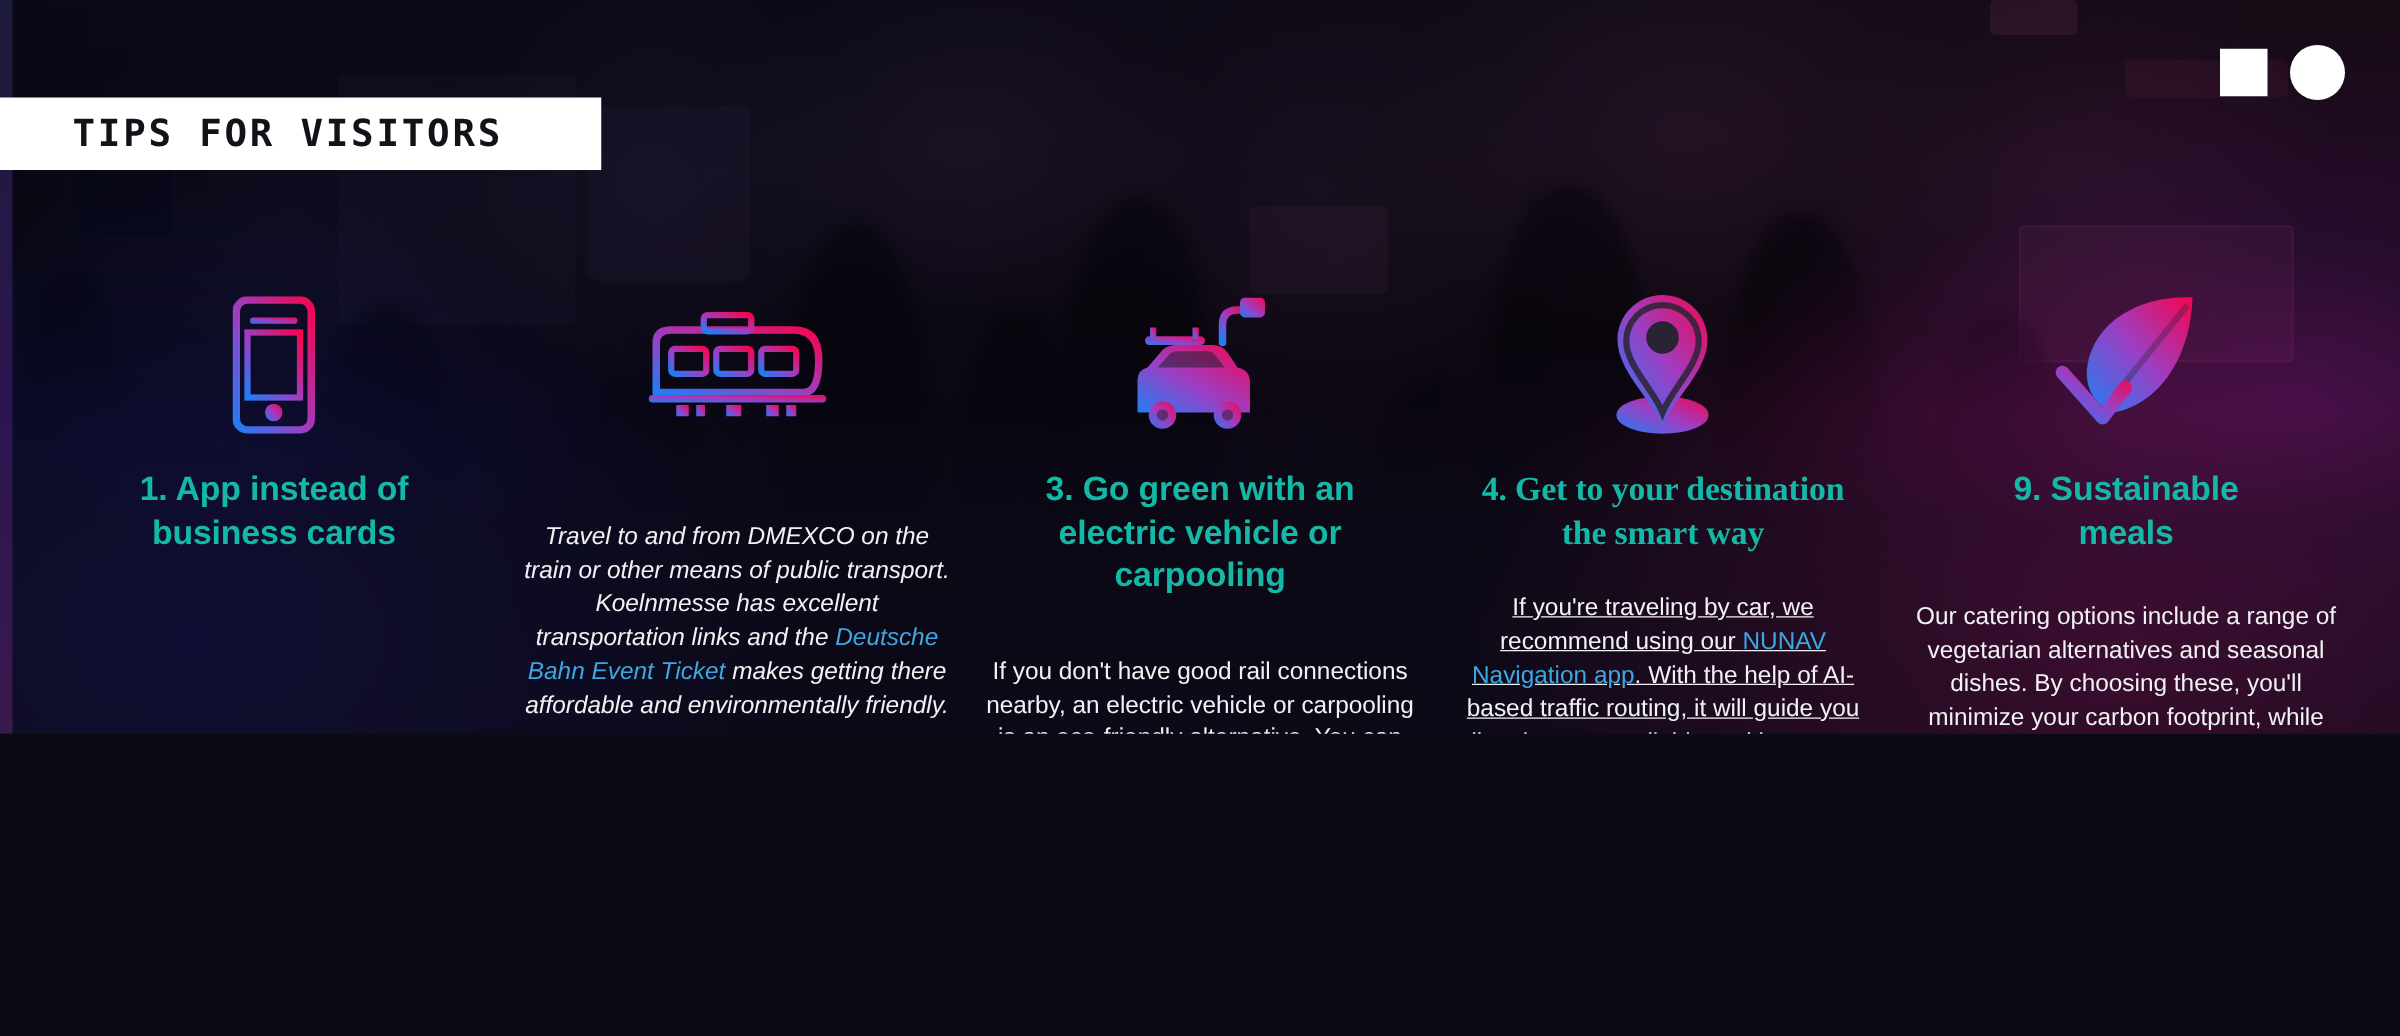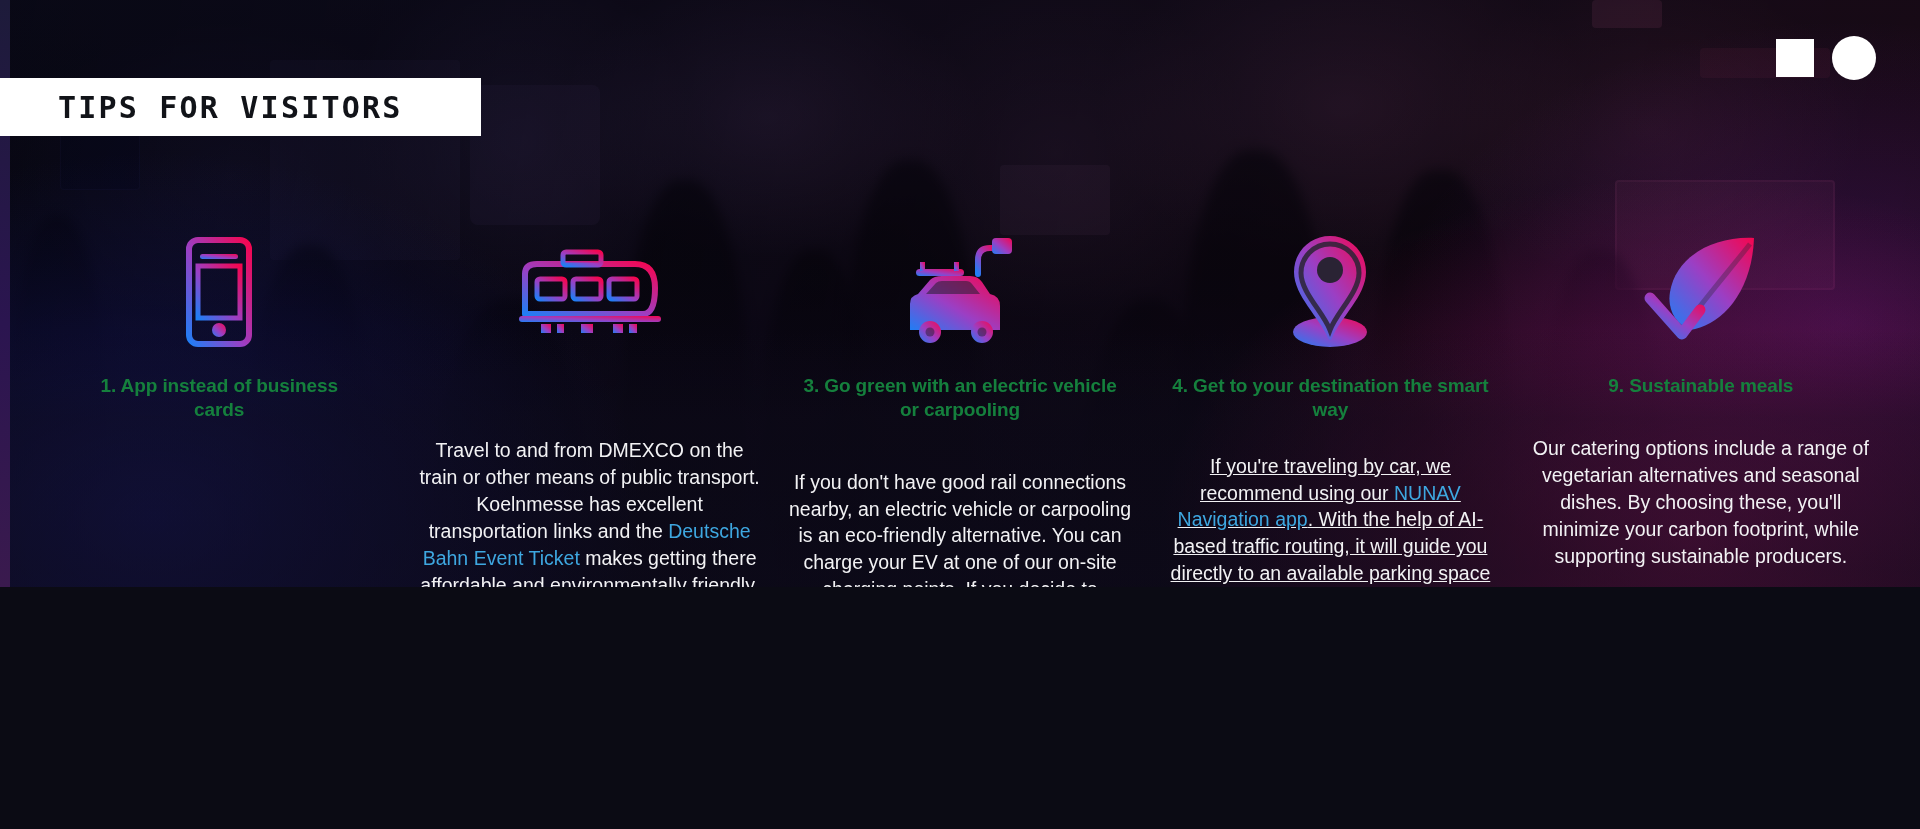--- a/index.html
+++ b/index.html
@@ -182,22 +182,22 @@
     padding: 0 14px;
   }
   .icon-wrap {
     height: 120px;
     display: flex;
     align-items: center;
     justify-content: center;
     margin-bottom: 22px;
   }
   .col-title {
-    color: #15803d;
-    font-size: 19px;
+    color: #14b8a6;
+    font-size: 27px;
     font-weight: 700;
     line-height: 1.28;
     text-align: center;
     max-width: 330px;
     letter-spacing: -0.1px;
   }
   .col-body {
     margin-top: 42px;
     color: #f2f2f4;
     font-size: 19.5px;
@@ -207,28 +207,28 @@
     font-weight: 400;
   }
   .lnk {
     color: #3ea7e0;
     text-decoration: none;
     cursor: pointer;
   }
 
   
   .col-1 .col-body { margin-top: 44px; }
-  .col-2 .col-body { margin-top: 63px; }
+  .col-2 .col-body { margin-top: 42px; font-style: italic; }
   .col-3 .col-body { margin-top: 46px; }
   .col-4 .col-body { margin-top: 30px; text-decoration: underline; }
   .col-5 .col-body { margin-top: 37px; }
 
   .col-1 .col-title, .col-2 .col-title, .col-5 .col-title { max-width: 260px; }
   .col-3 .col-title { max-width: 330px; }
-  .col-4 .col-title { max-width: 320px; }
+  .col-4 .col-title { max-width: 320px; font-family: Liberation Serif, serif; }
 
   svg { display: block; }
 </style>
 </head>
 <body>
 
 <div id="stage">
 
   <div class="photo-layer">
     <div class="photo-base"></div>

